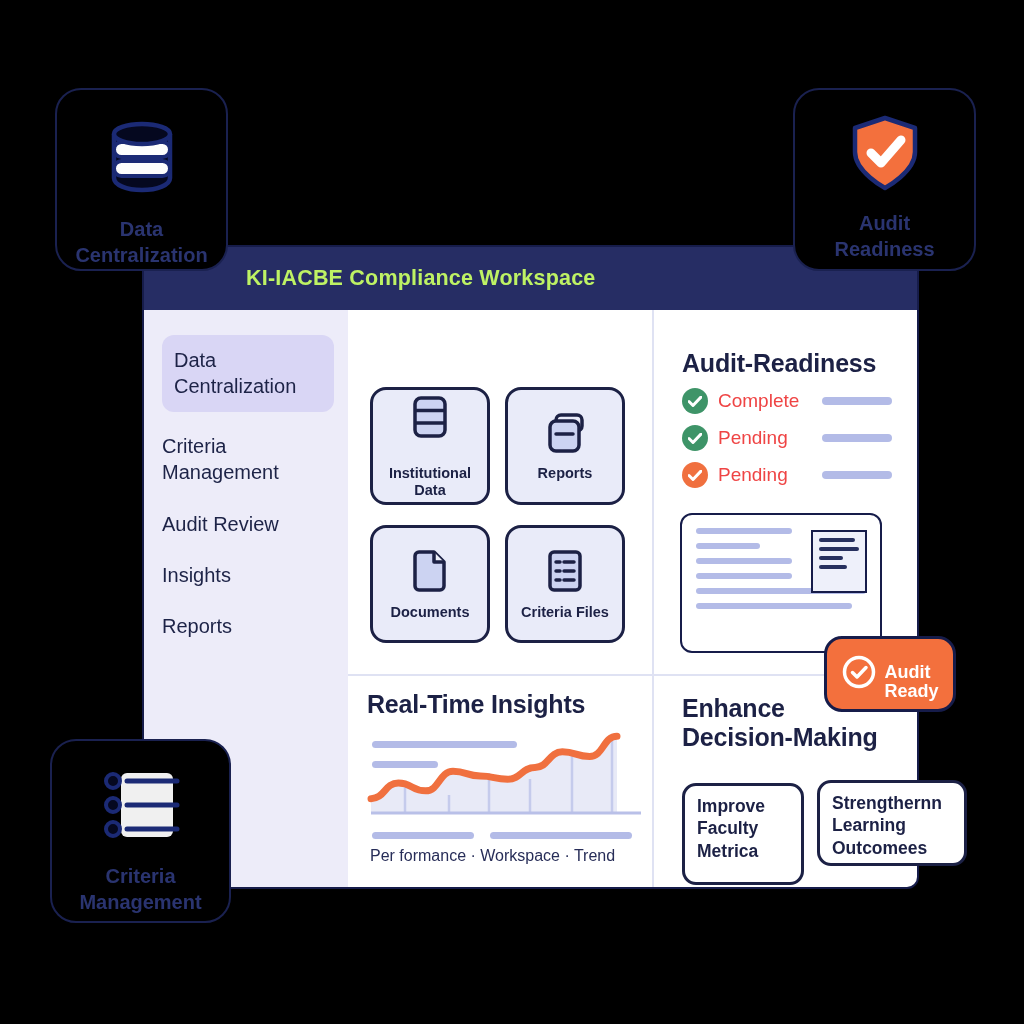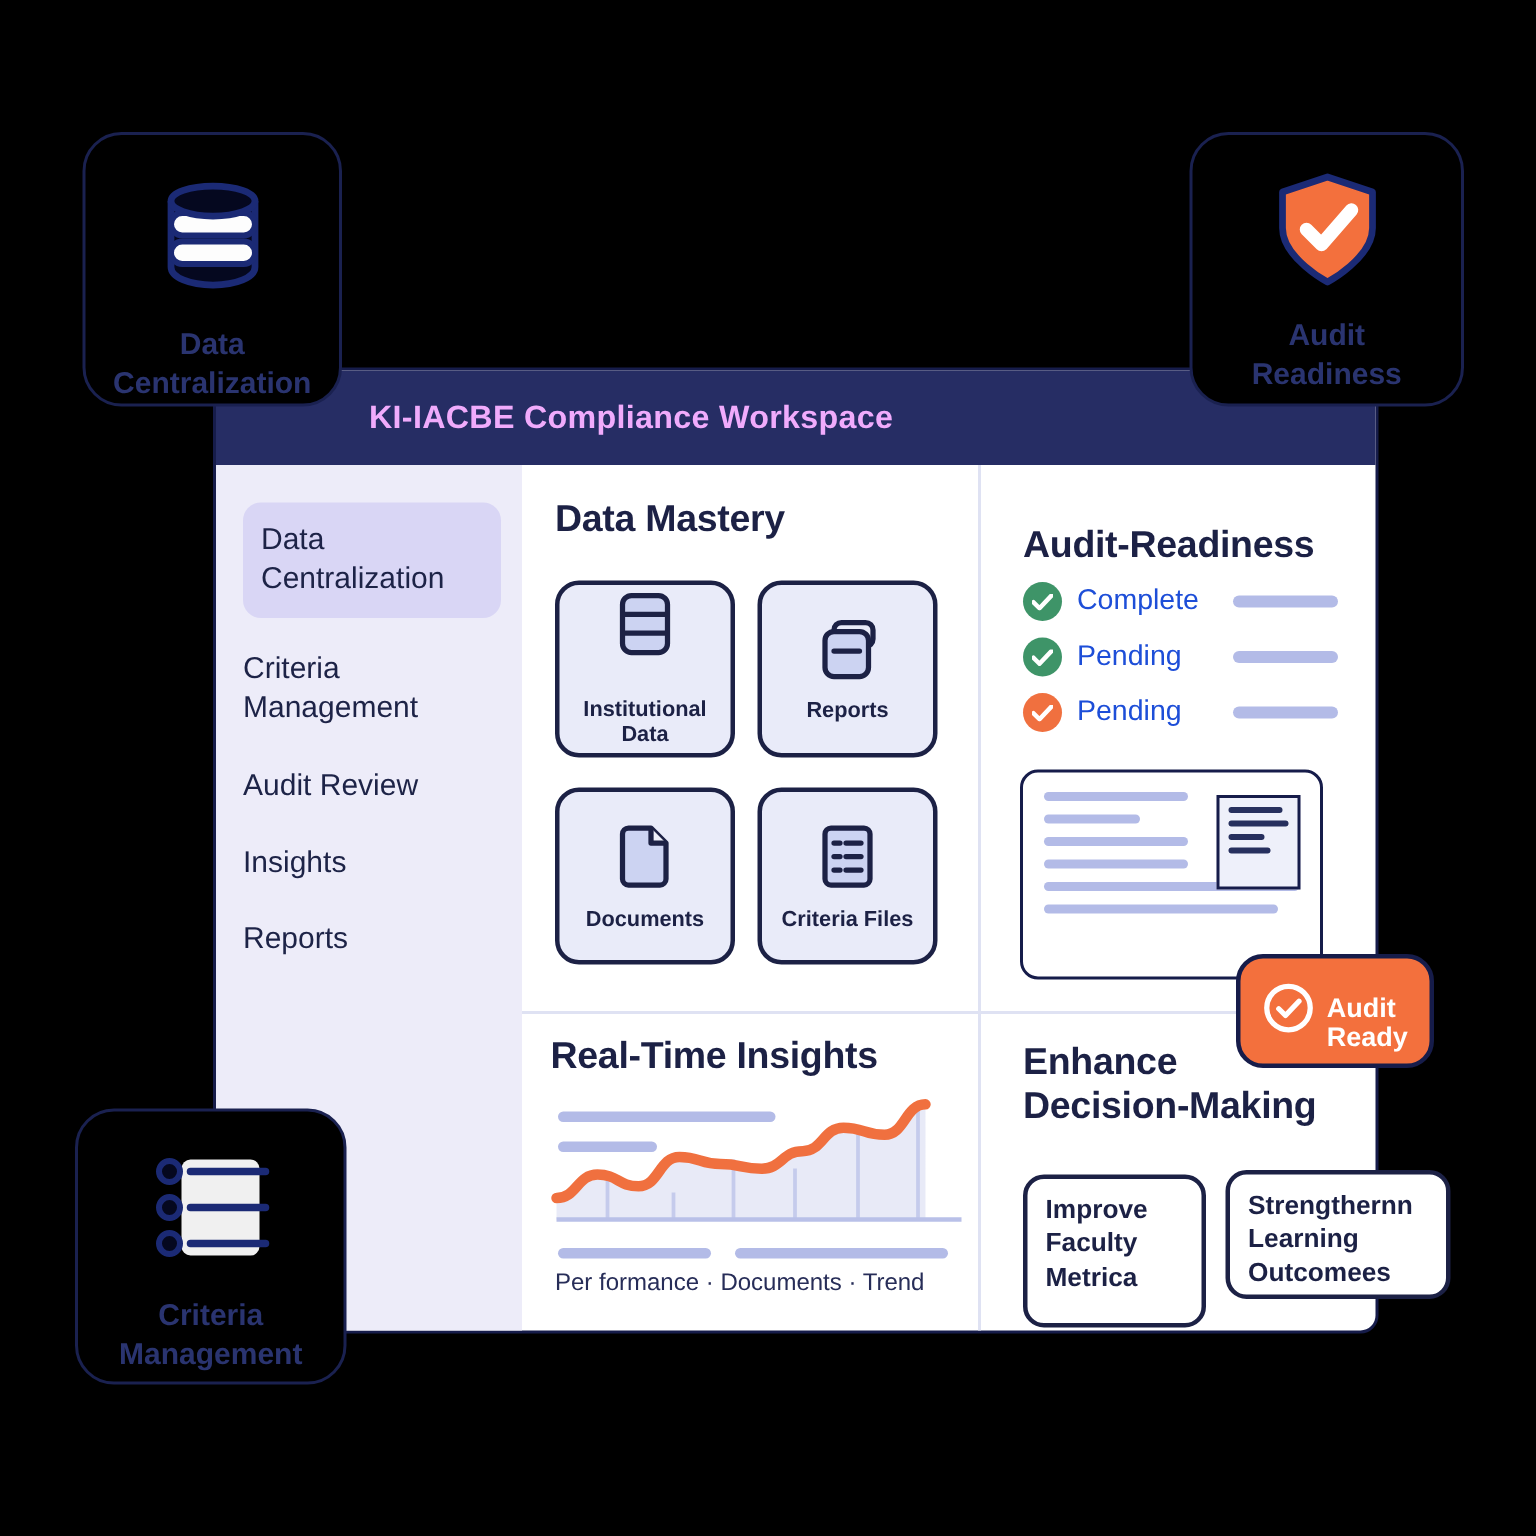--- a/index.html
+++ b/index.html
@@ -5,40 +5,40 @@
   html,body{margin:0;padding:0;background:#000;width:1024px;height:1024px;
     font-family:"Liberation Sans",sans-serif;position:relative;overflow:hidden;}
   .abs{position:absolute;}
   .pre{white-space:pre-line;margin-top:16px;}
 
   
   #window{left:142px;top:245px;width:773px;height:640px;background:#fff;
     border:2px solid #161c4a;border-radius:12px;z-index:1;}
   #titlebar{left:0;top:0;right:0;height:63px;background:#262d64;
     border-radius:9px 9px 0 0;display:flex;align-items:center;}
-  #titlebar .t{color:#f0abfc;font-size:21.5px;font-weight:700;padding-left:102px;letter-spacing:.2px;}
+  #titlebar .t{color:#bef264;font-size:21.5px;font-weight:700;padding-left:102px;letter-spacing:.2px;}
   #sidebar{left:0;top:63px;width:204px;bottom:0;background:#edecf9;
     border-radius:0 0 0 9px;padding:25px 0 0 18px;box-sizing:border-box;}
   .side-item{color:#1d2347;font-size:20px;line-height:1.32;margin:0 14px 25px 0;}
   .side-item.active{background:#d9d6f5;border-radius:12px;padding:12px 12px;margin-bottom:21px;}
   .vdiv{left:508px;top:63px;width:2px;bottom:0;background:#dfe2f3;}
   .hdiv{left:204px;top:427px;right:0;height:2px;background:#dfe2f3;}
 
   h2.sec{margin:0;font-size:25px;font-weight:700;color:#1c2145;letter-spacing:-.2px;}
 
   
   .tile{width:120px;height:118px;background:#e9ebf9;border:3px solid #1c2145;border-radius:16px;
     box-sizing:border-box;display:flex;flex-direction:column;align-items:center;justify-content:center;gap:5px;}
   .tile .lbl{font-size:14.5px;font-weight:700;color:#1c2145;text-align:center;line-height:1.15;}
 
   
   .status-row{display:flex;align-items:center;height:28px;}
   .status-ic{width:26px;height:26px;border-radius:50%;display:flex;align-items:center;justify-content:center;flex:0 0 26px;}
   .status-ic svg{display:block;}
-  .status-lbl{font-size:19px;color:#1d4ed8;margin-left:10px;}
+  .status-lbl{font-size:19px;color:#ef4444;margin-left:10px;}
   .bar{background:#b3bbe7;border-radius:4px;height:8px;}
   #preview{left:536px;top:266px;width:202px;height:140px;background:#fff;border:2.5px solid #161c4a;
     border-radius:12px;box-sizing:border-box;padding:13px 14px;}
   #preview .pbar{height:6px;border-radius:3px;background:#b3bbe7;margin-bottom:9px;}
   #thumb{position:absolute;right:13px;top:15px;width:56px;height:63px;background:#eef0fa;
     border:2.5px solid #161c4a;box-sizing:border-box;padding:6px 6px;}
   #thumb .tbar{height:4px;border-radius:2px;background:#27305e;margin-bottom:5px;}
 
   
   #badge{left:824px;top:636px;width:132px;height:76px;background:#f3703d;border:3px solid #161c4a;
@@ -73,21 +73,20 @@
     <div class="side-item pre">Criteria
 Management</div>
     <div class="side-item">Audit Review</div>
     <div class="side-item">Insights</div>
     <div class="side-item">Reports</div>
   </div>
 
   <div class="vdiv abs"></div>
   <div class="hdiv abs"></div>
 
-  <h2 class="sec abs" style="left:226px;top:85px;">Data Mastery</h2>
 
   <div class="tile abs" style="left:226px;top:140px;">
     <span>
       <svg width="48" height="46" viewBox="0 0 48 46">
           <rect x="9" y="4" width="30" height="38" rx="6" fill="#ccd3f2" stroke="#1c2145" stroke-width="3.5"></rect>
           <line x1="9" y1="16.5" x2="39" y2="16.5" stroke="#1c2145" stroke-width="3.5"></line>
           <line x1="9" y1="29" x2="39" y2="29" stroke="#1c2145" stroke-width="3.5"></line>
         </svg>
     </span>
     <span class="lbl pre">Institutional
@@ -188,21 +187,21 @@
       <line x1="163" y1="90" x2="163" y2="56"></line>
       <line x1="205" y1="90" x2="205" y2="30"></line>
       <line x1="245" y1="90" x2="245" y2="16"></line>
     </g>
     <line x1="4" y1="90" x2="274" y2="90" stroke="#b9c0e8" stroke-width="3"></line>
     <path id="chart-line" fill="none" stroke="#f0703f" stroke-width="7" stroke-linecap="round" stroke-linejoin="round" d="M4,75.64 C17.666666666666664,75.64 17.666666666666664,60.04 31.333333333333332,60.04 C45,60.04 45,67.84 58.666666666666664,67.84 C72.33333333333333,67.84 72.33333333333333,48.339999999999996 86,48.339999999999996 C99.66666666666666,48.339999999999996 99.66666666666666,53.019999999999996 113.33333333333333,53.019999999999996 C127,53.019999999999996 127,56.14 140.66666666666666,56.14 C154.33333333333331,56.14 154.33333333333331,44.44 168,44.44 C181.66666666666669,44.44 181.66666666666669,28.839999999999996 195.33333333333334,28.839999999999996 C209,28.839999999999996 209,33.519999999999996 222.66666666666666,33.519999999999996 C236.33333333333331,33.519999999999996 236.33333333333331,13.239999999999995 250,13.239999999999995"></path>
   </svg>
 
   <div class="legend-bar abs" style="left:228px;top:585px;width:102px;"></div>
   <div class="legend-bar abs" style="left:346px;top:585px;width:142px;"></div>
-  <div class="caption abs" style="left:226px;top:600px;">Per formance · Documents · Trend</div>
+  <div class="caption abs" style="left:226px;top:600px;">Per formance · Workspace · Trend</div>
 
   <h2 class="sec abs pre" style="left:538px;top:447px;line-height:1.15;">Enhance
 Decision-Making</h2>
   <div class="dec-box abs pre" style="left:538px;top:520px;width:122px;height:102px;">Improve
 Faculty
 Metrica</div>
   <div class="dec-box abs pre" style="left:673px;top:517px;width:150px;height:86px;">Strengthernn
 Learning
 Outcomees</div>
 </div>

